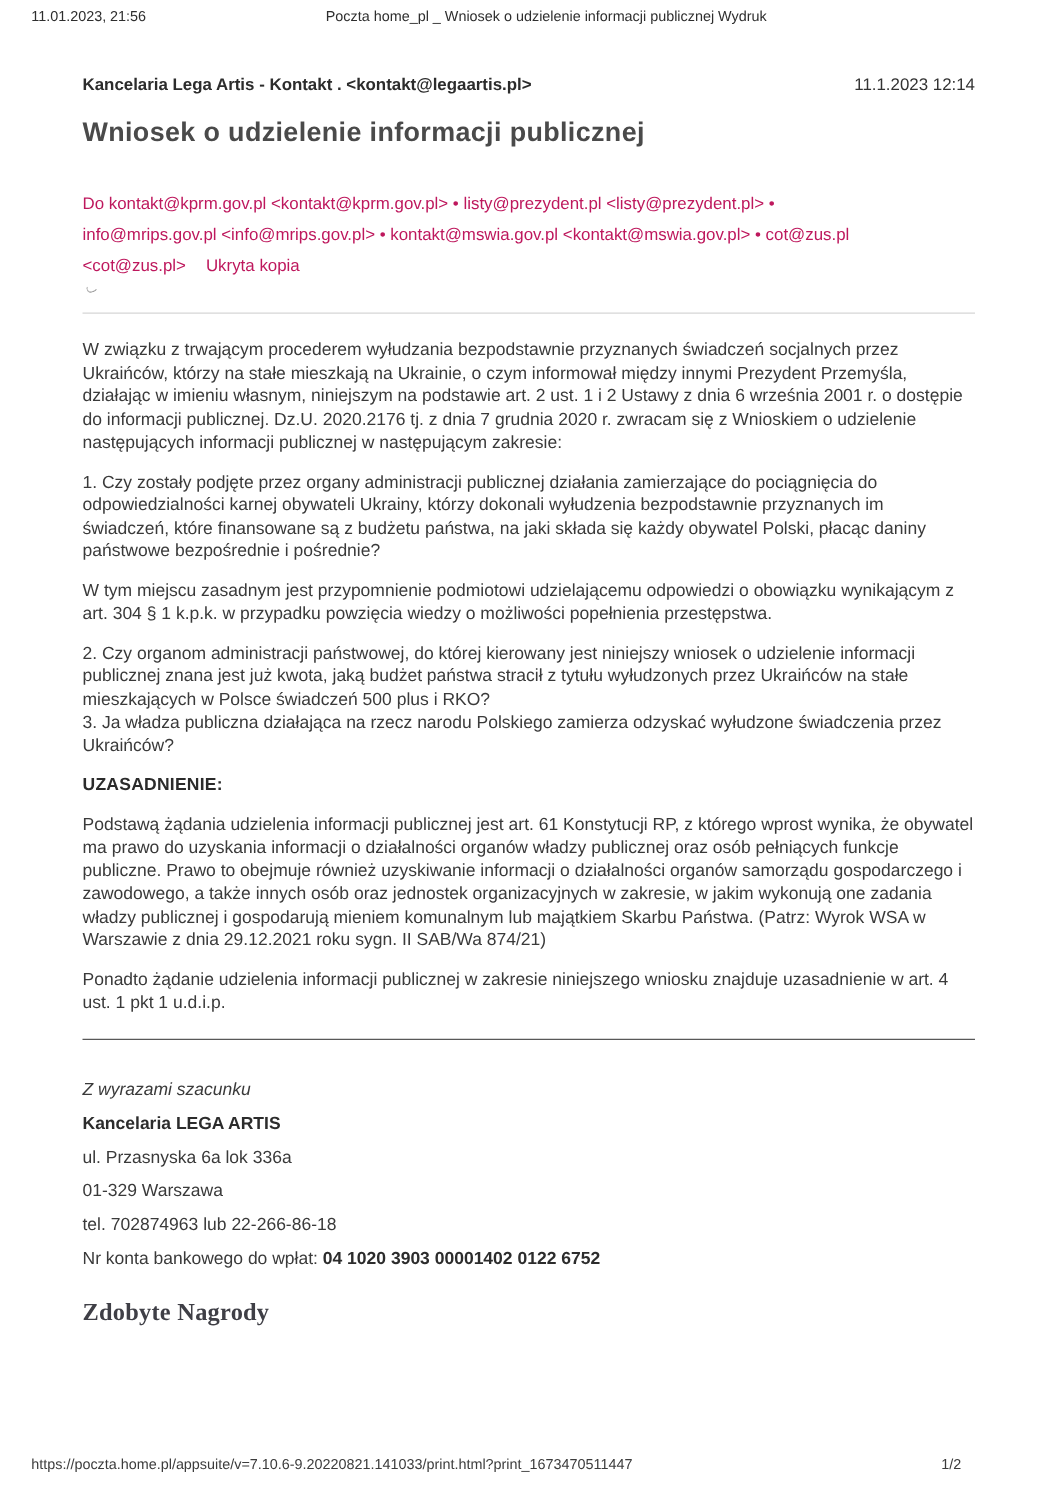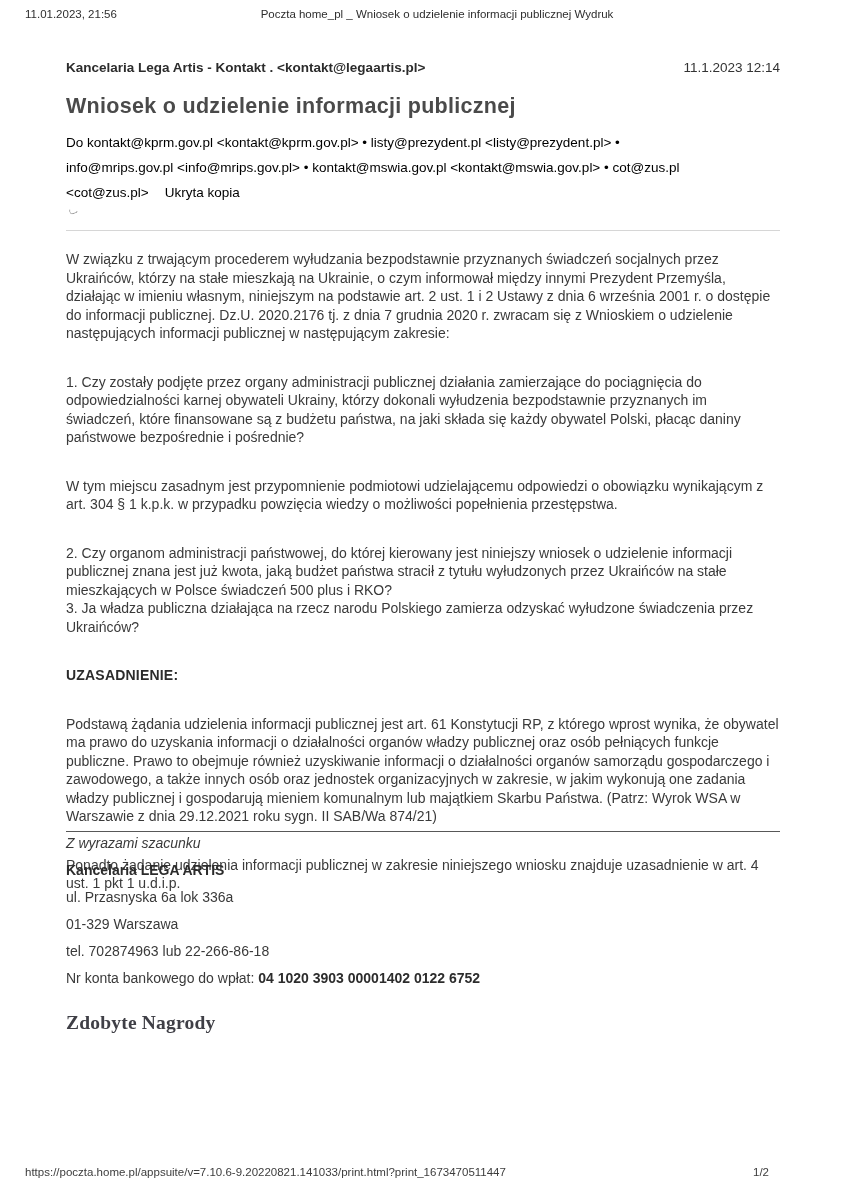--- a/index.html
+++ b/index.html
@@ -69,25 +69,25 @@
   .subject {
     margin-top: 16px;
     font-size: 21.5px;
     font-weight: 700;
     color: #4a4a4a;
     letter-spacing: 0.3px;
     line-height: 28px;
   }
 
   .recipients {
-    margin-top: 10px;
+    margin-top: 30px;
     width: 660px;
     font-size: 13.5px;
     line-height: 25px;
-    color: #000000;
+    color: #be185d;
   }
   .recipients .bcc { margin-left: 16px; }
 
   .squiggle {
     margin-top: 2px;
     margin-left: 3px;
     width: 9px;
     height: 7px;
     border: 1.6px solid transparent;
     border-bottom-color: #9f9f9f;
@@ -97,21 +97,21 @@
   }
 
   hr { border: none; }
   .faint-divider {
     margin-top: 16px;
     border-top: 1px solid #d6d6d6;
     width: 100%;
   }
 
   .para {
-    margin-top: 30px;
+    margin-top: 13px;
     font-size: 14px;
     line-height: 18.5px;
     color: #3a3a3a;
     white-space: pre-line;
   }
   .para.first { margin-top: 19px; }
   .bold-heading { font-weight: bold; color: #2b2b2b; letter-spacing: 0.2px; }
 
   
   .sig-section {
@@ -123,21 +123,21 @@
   .sig-divider {
     border-top: 1.2px solid #585858;
     width: 100%;
   }
   .sig-line {
     margin-top: 9px;
     font-size: 14px;
     line-height: 18px;
     color: #3a3a3a;
   }
-  .sig-line.closing { margin-top: 2px; font-style: italic; }
+  .sig-line.closing { margin-top: 30px; font-style: italic; }
   .sig-line.company { font-weight: bold; color: #2c2c2c; }
   .sig-line .bold { font-weight: bold; color: #2c2c2c; }
   .sig-line + .sig-line { margin-top: 9px; }
 
   .awards {
     margin-top: 25px;
     font-family: "Liberation Serif", serif;
     font-size: 19.5px;
     font-weight: bold;
     color: #3f3f46;

